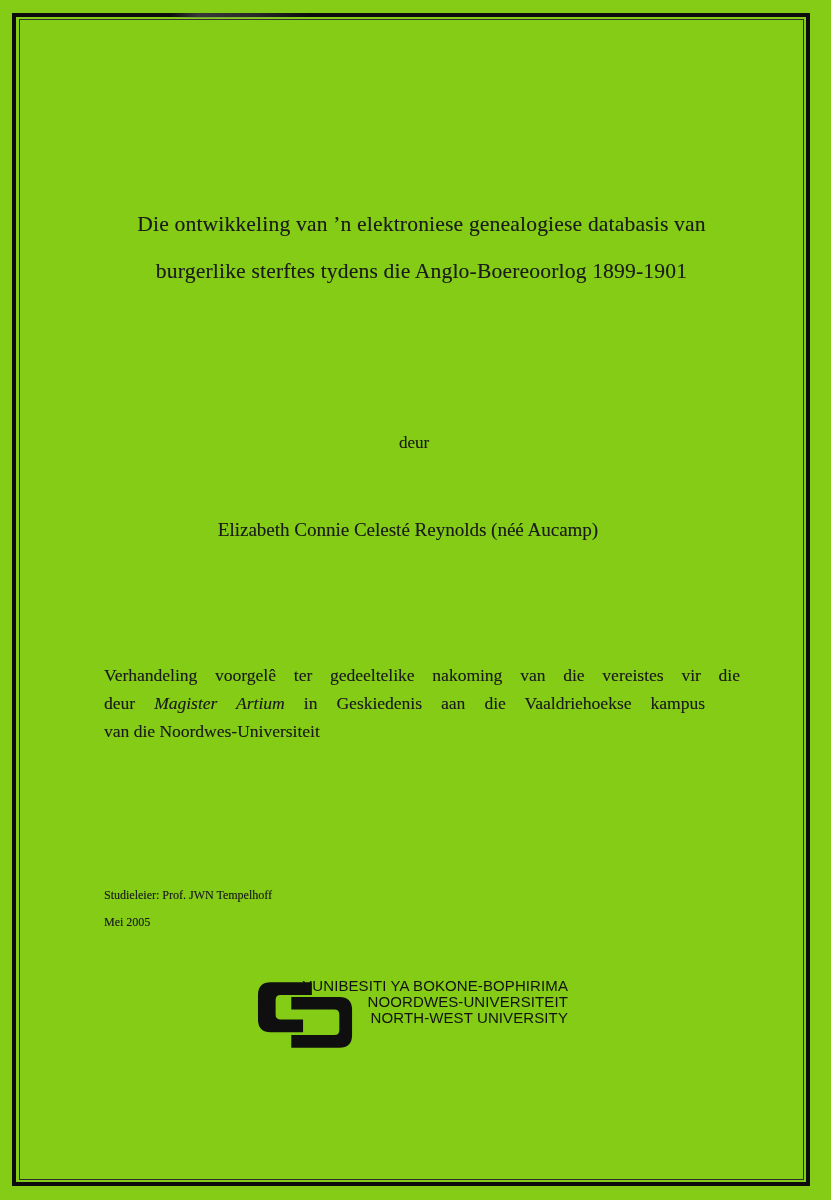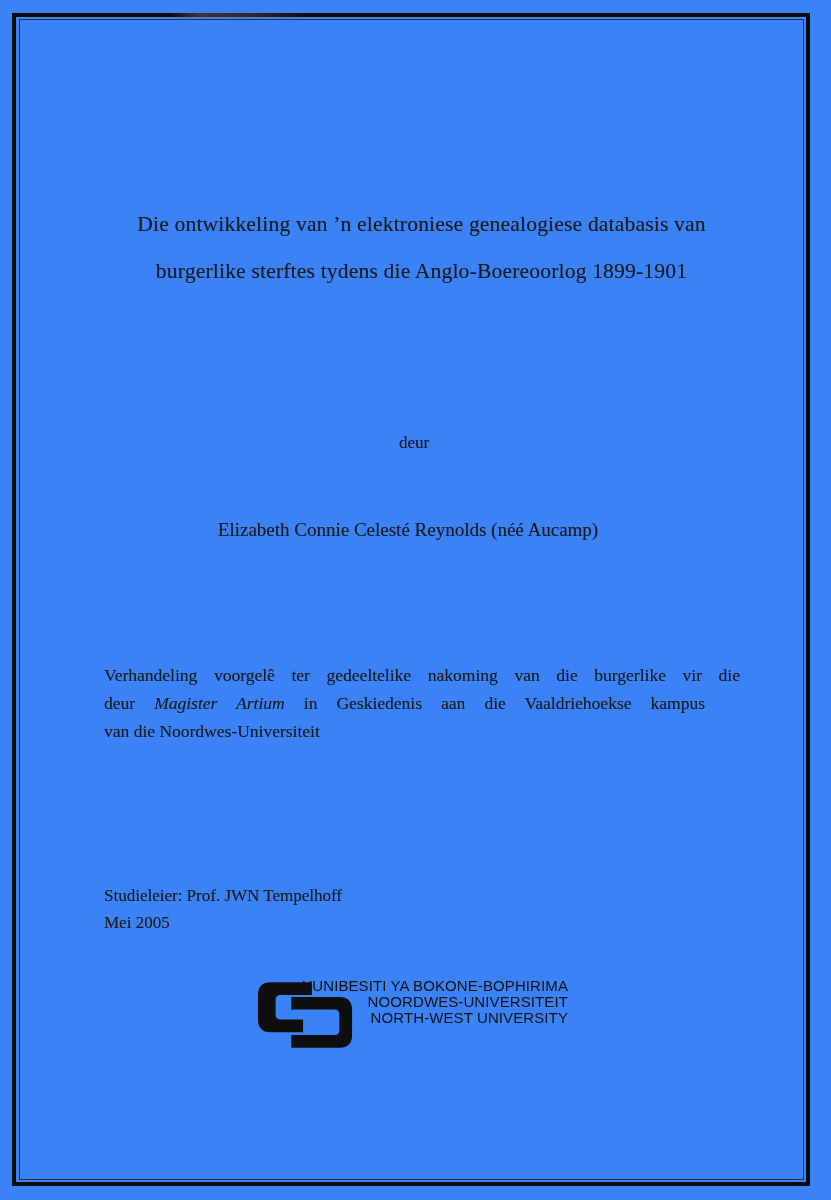--- a/index.html
+++ b/index.html
@@ -7,21 +7,21 @@
   body {
     background: #fbfbfa;
     font-family: "Liberation Serif", serif;
     color: #1b1b1b;
     position: relative;
     overflow: hidden;
   }
   .page {
     position: absolute;
     inset: 0;
-    background: #3b82f6;
+    background: #84cc16;
   }
   .frame-outer {
     position: absolute;
     left: 12px; top: 13px; right: 21px; bottom: 14px;
     border: 4px solid #0c0c0c;
   }
   .frame-inner {
     position: absolute;
     left: 19px; top: 19px; right: 27px; bottom: 20px;
     border: 1px solid #2e2e2e;
@@ -68,21 +68,21 @@
     width: 636px;
   }
   .statement .just-mid {
     text-align: justify;
     text-align-last: justify;
     width: 601px;
   }
   .supervisor-block {
     position: absolute;
     left: 104px; top: 882px;
-    font-size: 17px;
+    font-size: 12px;
     line-height: 27px;
   }
   .logo-mark {
     position: absolute;
     left: 257px; top: 981px;
     width: 98px; height: 69px;
   }
   .logo-mark svg { display: block; width: 98px; height: 69px; }
   .logo-text {
     position: absolute;
@@ -107,21 +107,21 @@
   <div class="title ink">
     <div>Die ontwikkeling van ’n elektroniese genealogiese databasis van</div>
     <div>burgerlike sterftes tydens die Anglo-Boereoorlog 1899-1901</div>
   </div>
 
   <div class="byline ink">deur</div>
 
   <div class="author ink">Elizabeth Connie Celesté Reynolds (néé Aucamp)</div>
 
   <div class="statement ink">
-    <div class="just-full">Verhandeling voorgelê ter gedeeltelike nakoming van die burgerlike vir die</div>
+    <div class="just-full">Verhandeling voorgelê ter gedeeltelike nakoming van die vereistes vir die</div>
     <div class="just-mid"><span>deur </span><i>Magister Artium</i><span> in Geskiedenis aan die Vaaldriehoekse kampus</span></div>
     <div>van die Noordwes-Universiteit</div>
   </div>
 
   <div class="supervisor-block ink">
     <div>Studieleier: Prof. JWN Tempelhoff</div>
     <div>Mei 2005</div>
   </div>
 
   <div class="logo-mark">

